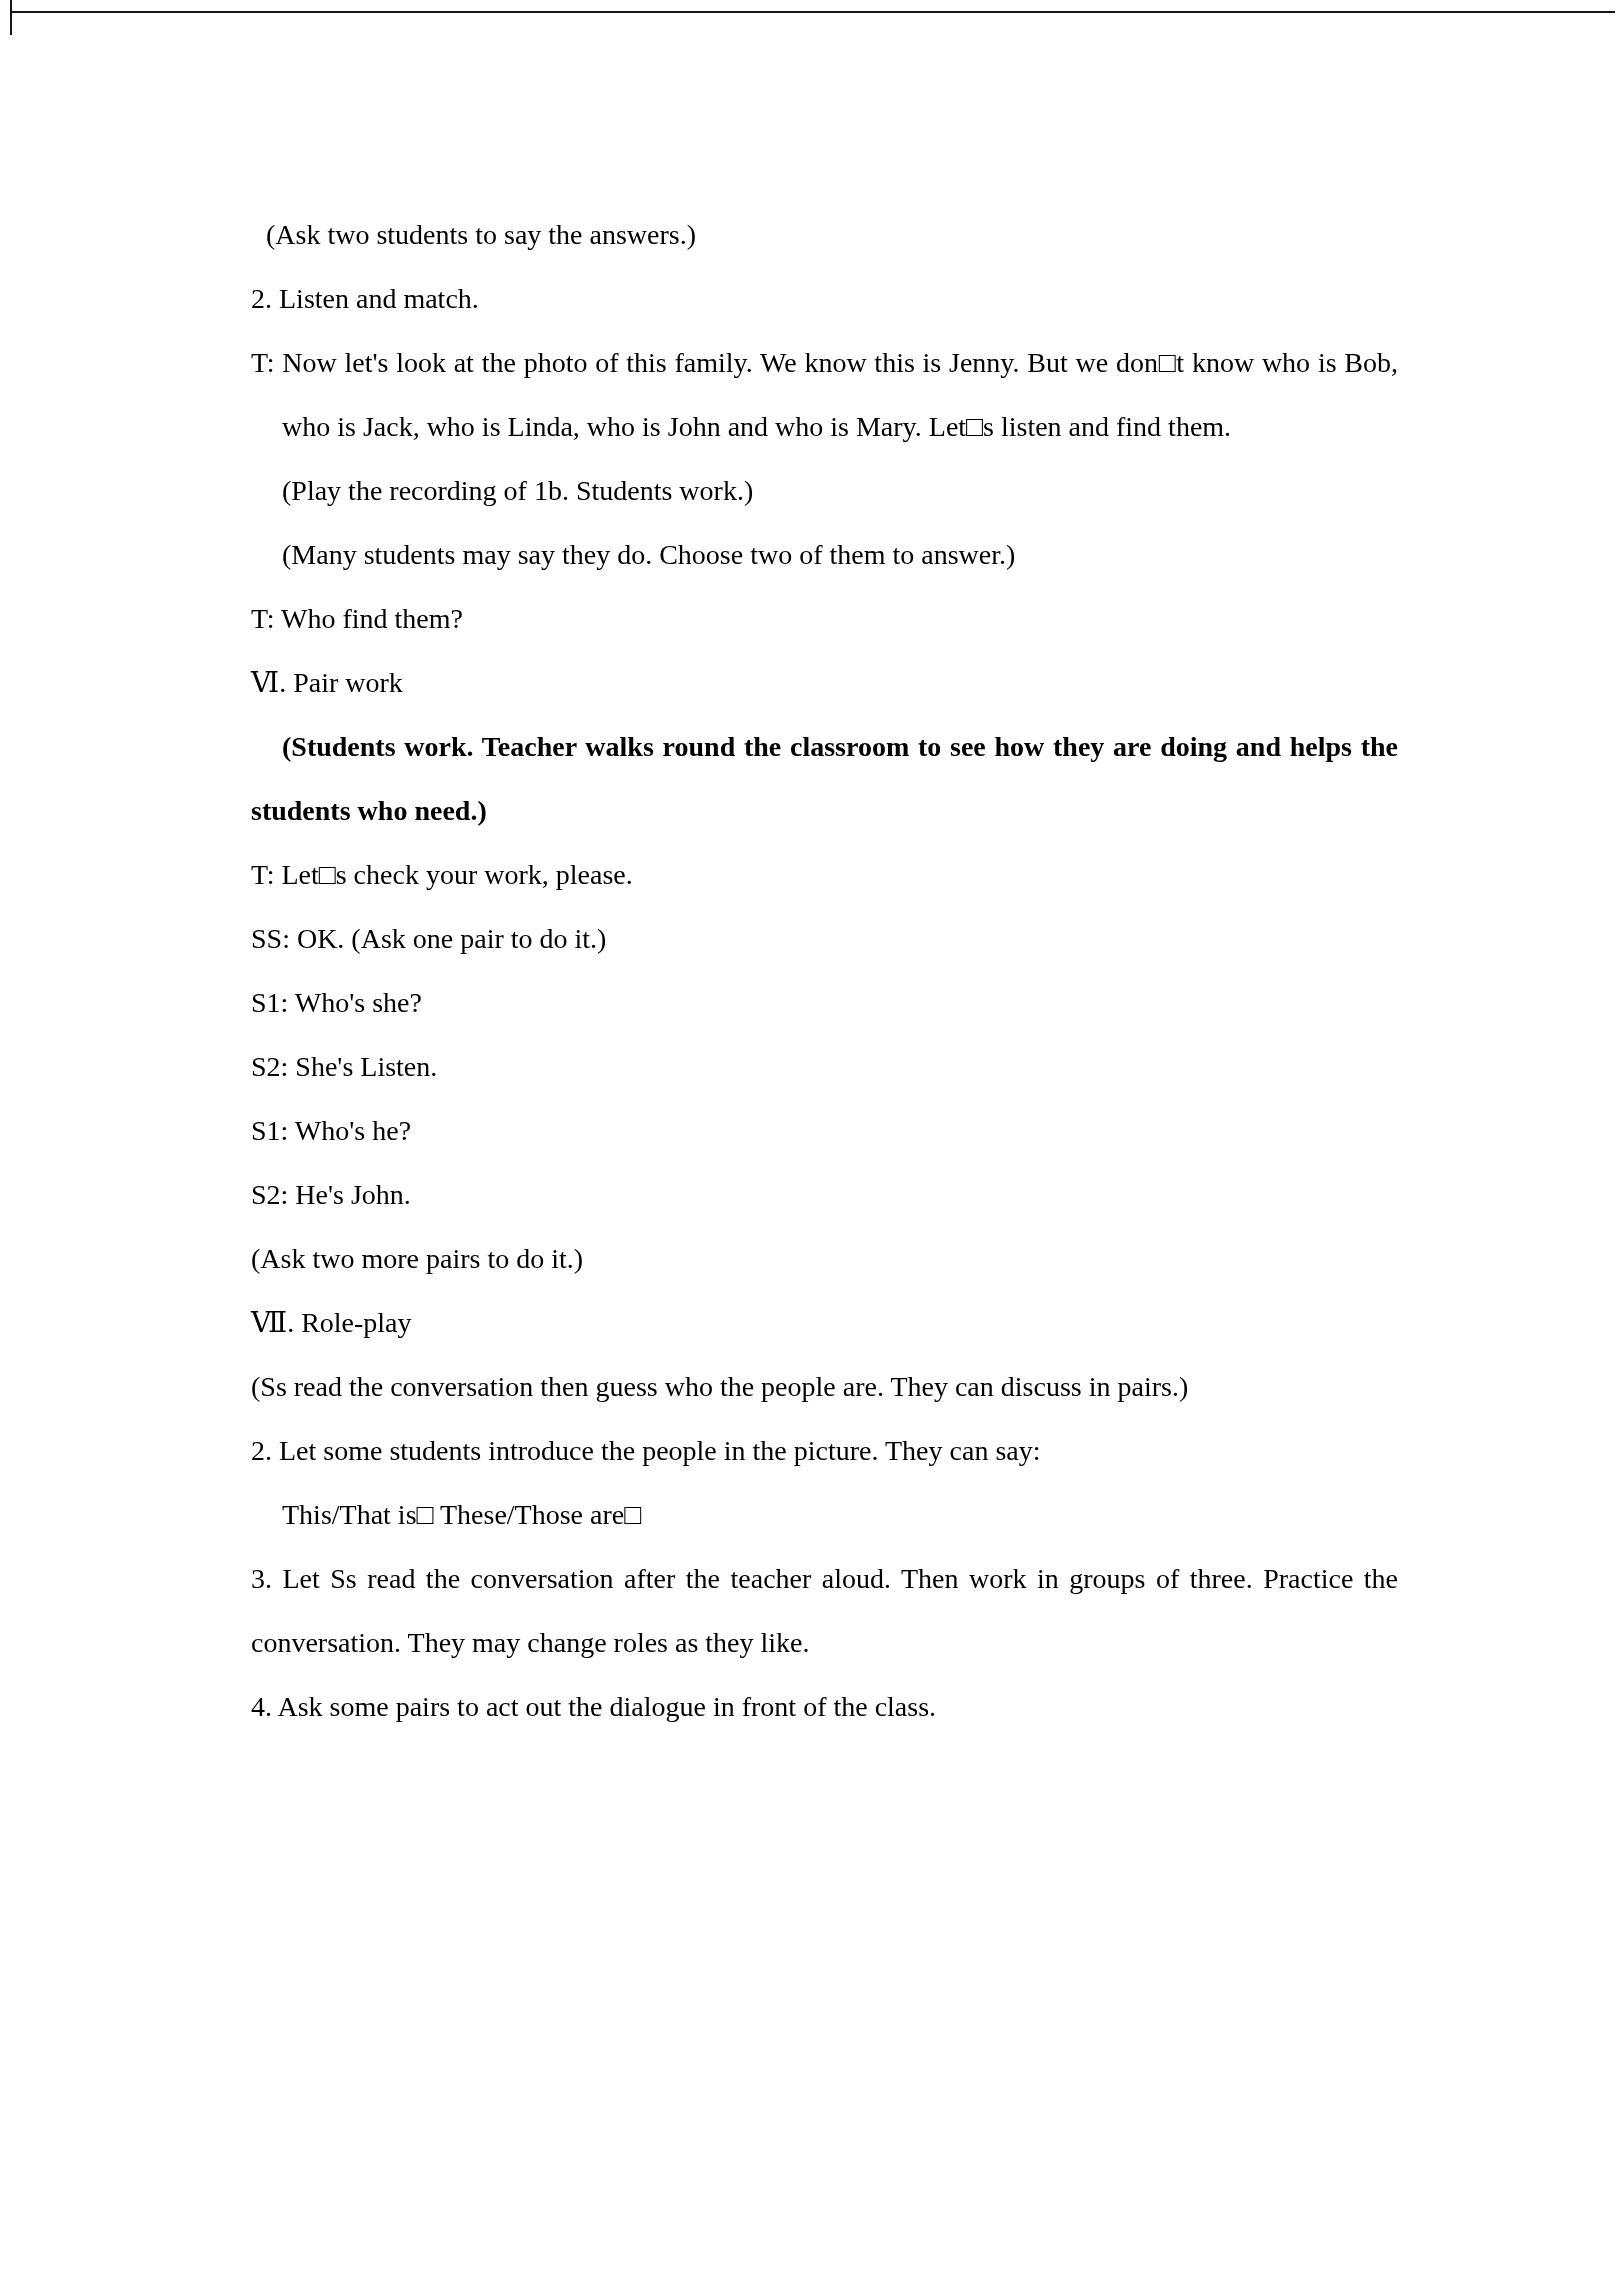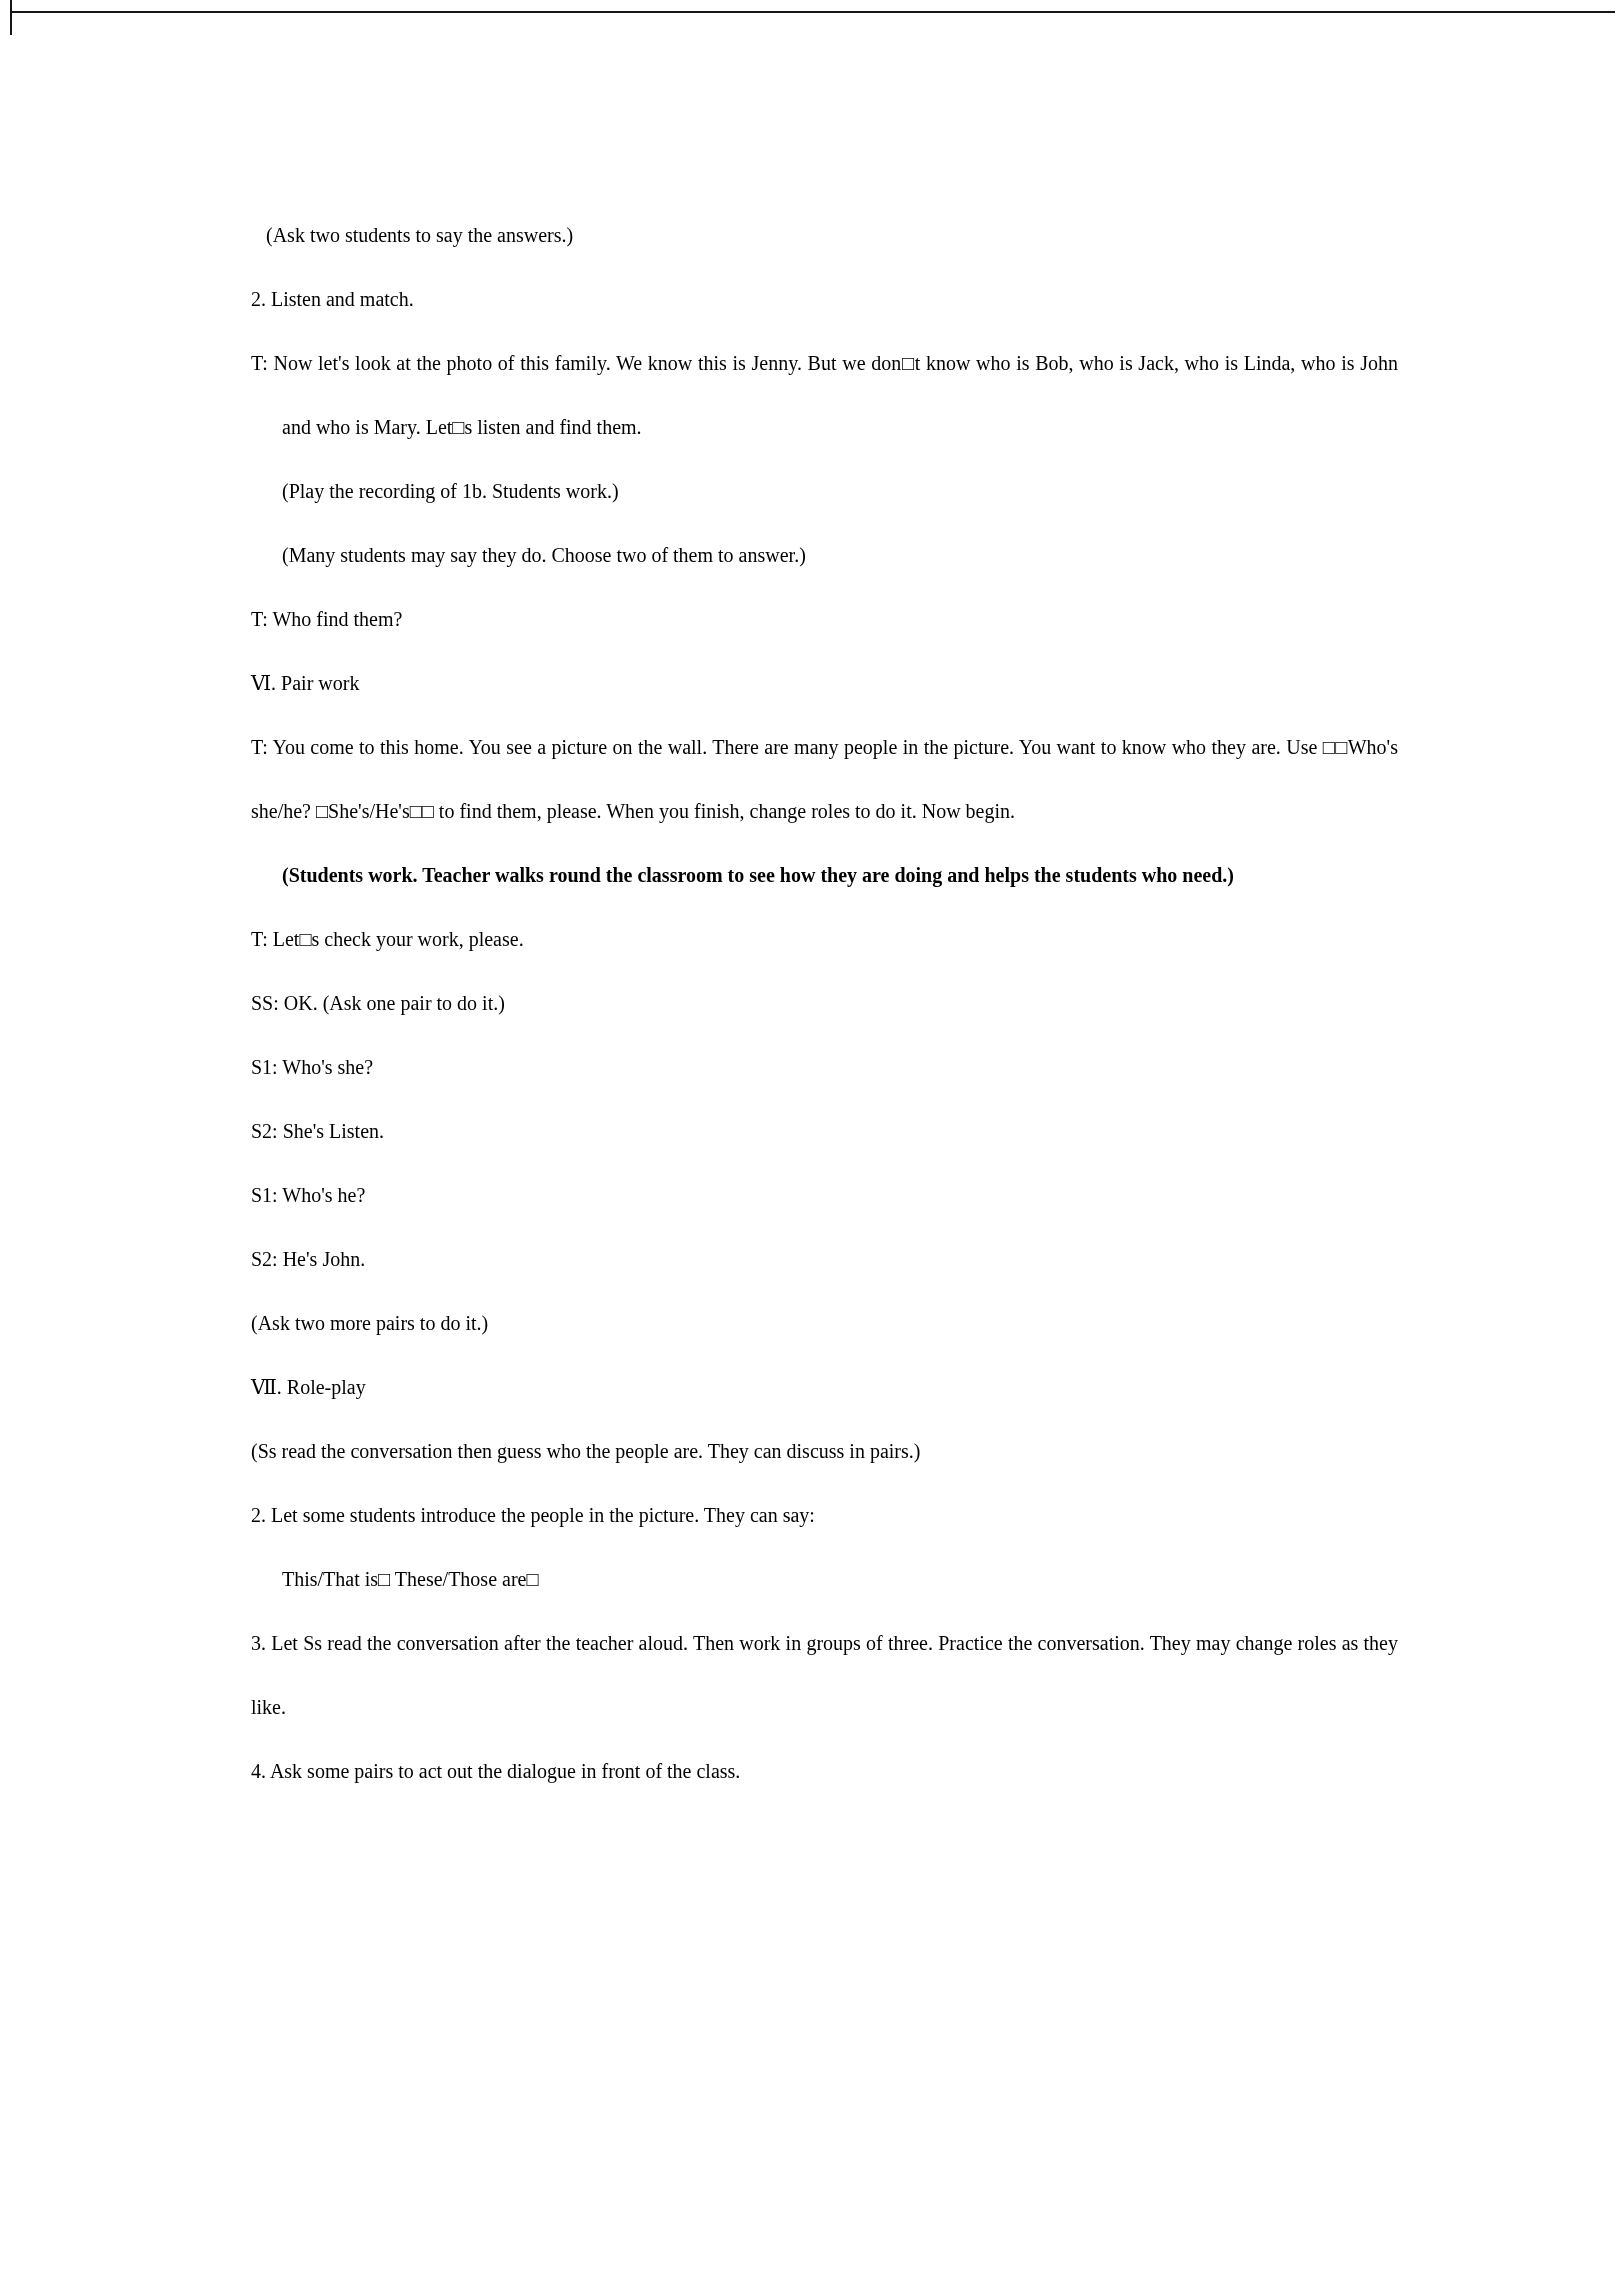--- a/index.html
+++ b/index.html
@@ -34,21 +34,21 @@
     background: #161616;
   }
   .doc {
     position: absolute;
     top: 203px;
     left: 251px;
     right: 225px;
   }
   p.para {
     margin: 0;
-    font-size: 20px;
+    font-size: 28px;
     line-height: 64px;
     white-space: normal;
   }
   .jst { text-align: justify; }
   .hang { padding-left: 31px; text-indent: -31px; }
   .ind { padding-left: 31px; }
   .ind-sm { padding-left: 15px; }
   .find { text-indent: 31px; font-weight: bold; }
   .pre { white-space: pre-wrap; }
 </style>
@@ -59,21 +59,20 @@
 <div class="page-edge-top"></div>
 
 <div class="doc">
   <p class="para ind-sm">(Ask two students to say the answers.)</p>
   <p class="para pre">2.    Listen and match.</p>
   <p class="para jst hang">T: Now let's look at the photo of this family. We know this is Jenny. But we don□t know who is Bob, who is Jack, who is Linda, who is John and who is Mary. Let□s listen and find them.</p>
   <p class="para ind">(Play the recording of 1b. Students work.)</p>
   <p class="para ind">(Many students may say they do. Choose two of them to answer.)</p>
   <p class="para">T: Who find them?</p>
   <p class="para">Ⅵ. Pair work</p>
-  <p class="para jst">T: You come to this home. You see a picture on the wall. There are many people in the picture. You want to know who they are. Use □□Who's she/he? □She's/He's□□ to find them, please. When you finish, change roles to do it. Now begin.</p>
   <p class="para jst find">(Students work. Teacher walks round the classroom to see how they are doing and helps the students who need.)</p>
   <p class="para">T: Let□s check your work, please.</p>
   <p class="para pre">SS: OK.      (Ask one pair to do it.)</p>
   <p class="para">S1: Who's she?</p>
   <p class="para">S2: She's Listen.</p>
   <p class="para">S1: Who's he?</p>
   <p class="para">S2: He's John.</p>
   <p class="para">(Ask two more pairs to do it.)</p>
   <p class="para">Ⅶ. Role-play</p>
   <p class="para">(Ss read the conversation then guess who the people are. They can discuss in pairs.)</p>

